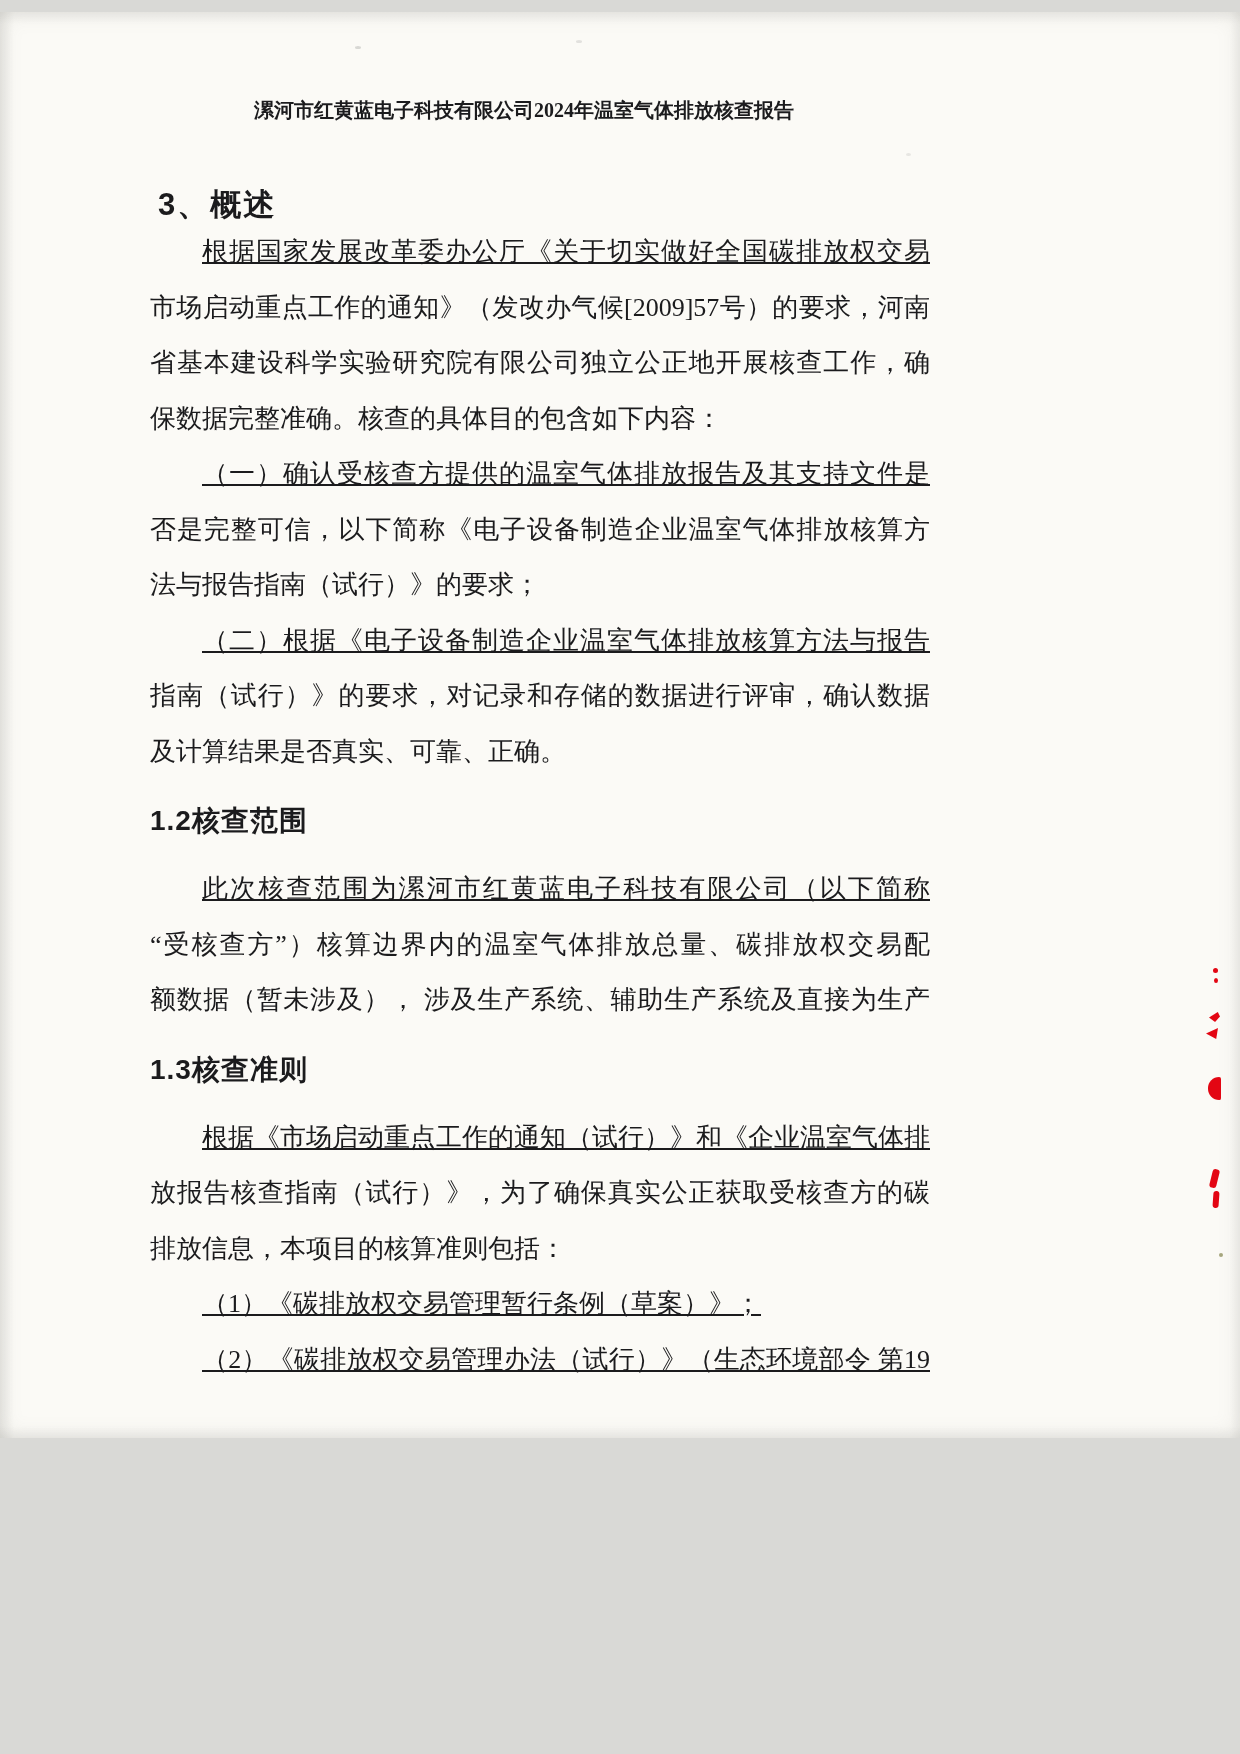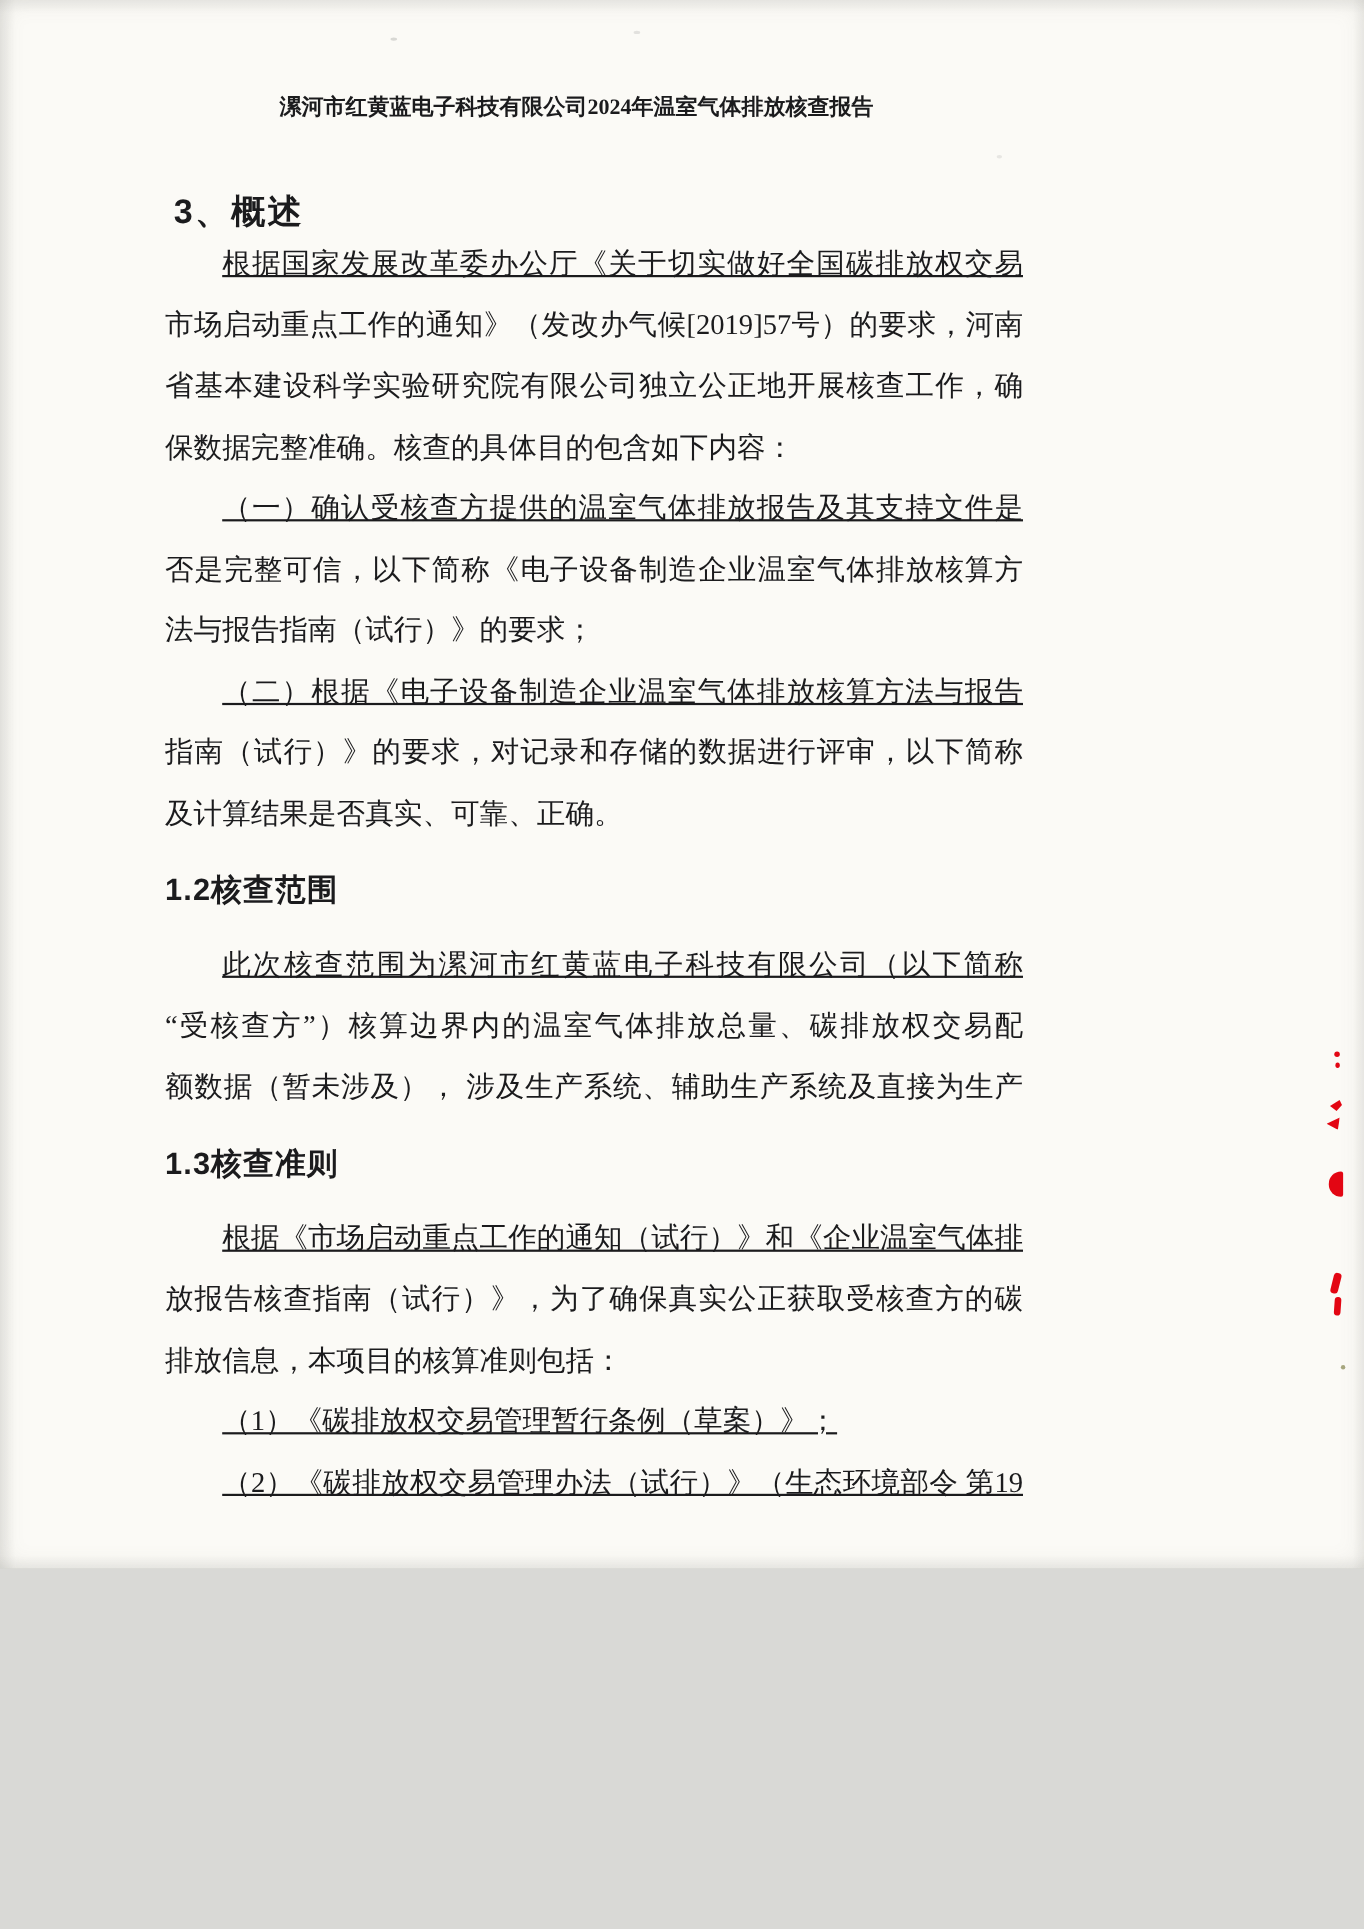--- a/index.html
+++ b/index.html
@@ -1,20 +1,20 @@
 <!DOCTYPE html>
 <html><head>
 <meta charset="utf-8">
 <style>
   html, body { margin: 0; padding: 0; background: #d9d9d6; }
   .page {
     position: relative;
     width: 1240px;
     height: 1426px;
-    margin: 0 auto;
+    margin: 12px auto;
     background:
       linear-gradient(90deg, rgba(90,90,85,0.10), rgba(90,90,85,0) 14px),
       linear-gradient(270deg, rgba(90,90,85,0.06), rgba(90,90,85,0) 10px),
       linear-gradient(180deg, rgba(90,90,85,0.07), rgba(90,90,85,0) 12px),
       linear-gradient(0deg, rgba(90,90,85,0.07), rgba(90,90,85,0) 12px),
       #fbfaf6;
     box-shadow: inset 0 0 22px rgba(120,118,110,0.16);
     overflow: hidden;
     color: #1b1b1d;
     font-family: "Liberation Serif", "DejaVu Serif", serif;
@@ -88,28 +88,28 @@
 </head>
 <body>
 
 <div class="page">
 
   <div class="doc-header">漯河市红黄蓝电子科技有限公司2024年温室气体排放核查报告</div>
 
   <div class="doc-body">
       <div class="h1">3、概述</div>
       <div class="line indent">根据国家发展改革委办公厅《关于切实做好全国碳排放权交易</div>
-      <div class="line">市场启动重点工作的通知》（发改办气候[2019]57号）的要求，河南</div>
+      <div class="line">市场启动重点工作的通知》（发改办气候[2009]57号）的要求，河南</div>
       <div class="line">省基本建设科学实验研究院有限公司独立公正地开展核查工作，确</div>
       <div class="last">保数据完整准确。核查的具体目的包含如下内容：</div>
       <div class="line indent">（一）确认受核查方提供的温室气体排放报告及其支持文件是</div>
       <div class="line">否是完整可信，以下简称《电子设备制造企业温室气体排放核算方</div>
       <div class="last">法与报告指南（试行）》的要求；</div>
       <div class="line indent">（二）根据《电子设备制造企业温室气体排放核算方法与报告</div>
-      <div class="line">指南（试行）》的要求，对记录和存储的数据进行评审，以下简称</div>
+      <div class="line">指南（试行）》的要求，对记录和存储的数据进行评审，确认数据</div>
       <div class="last">及计算结果是否真实、可靠、正确。</div>
       <div class="h2">1.2核查范围</div>
       <div class="line indent">此次核查范围为漯河市红黄蓝电子科技有限公司（以下简称</div>
       <div class="line">“受核查方”）核算边界内的温室气体排放总量、碳排放权交易配</div>
       <div class="line">额数据（暂未涉及）， 涉及生产系统、辅助生产系统及直接为生产</div>
       <div class="h2">1.3核查准则</div>
       <div class="line indent">根据《市场启动重点工作的通知（试行）》和《企业温室气体排</div>
       <div class="line">放报告核查指南（试行）》，为了确保真实公正获取受核查方的碳</div>
       <div class="last">排放信息，本项目的核算准则包括：</div>
       <div class="last indent">（1）《碳排放权交易管理暂行条例（草案）》；</div>

